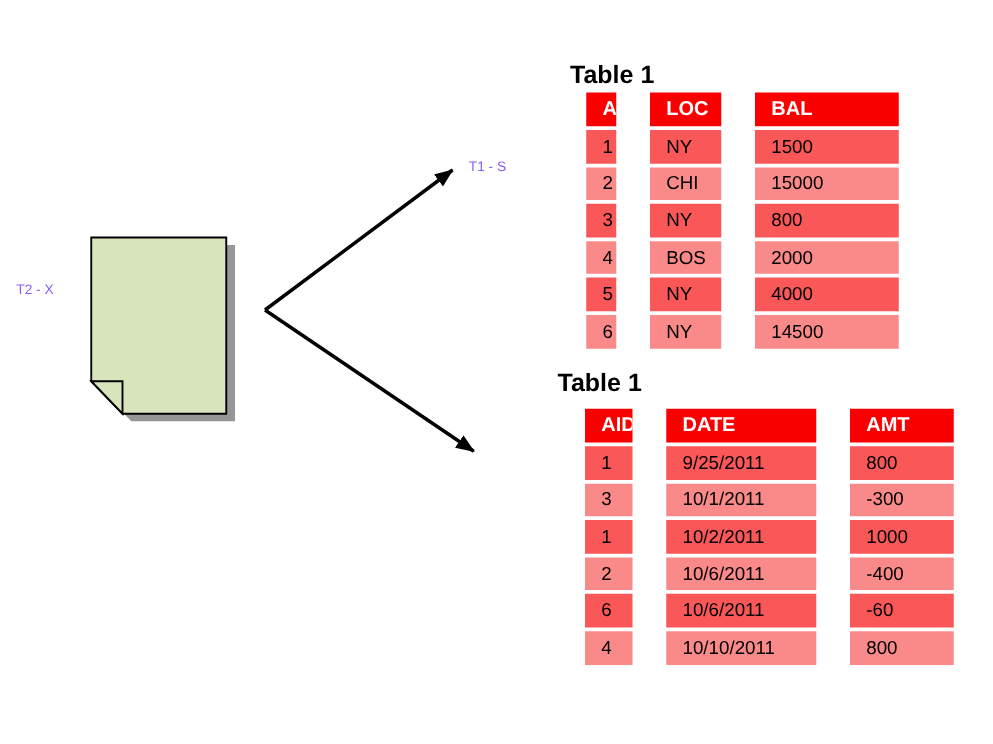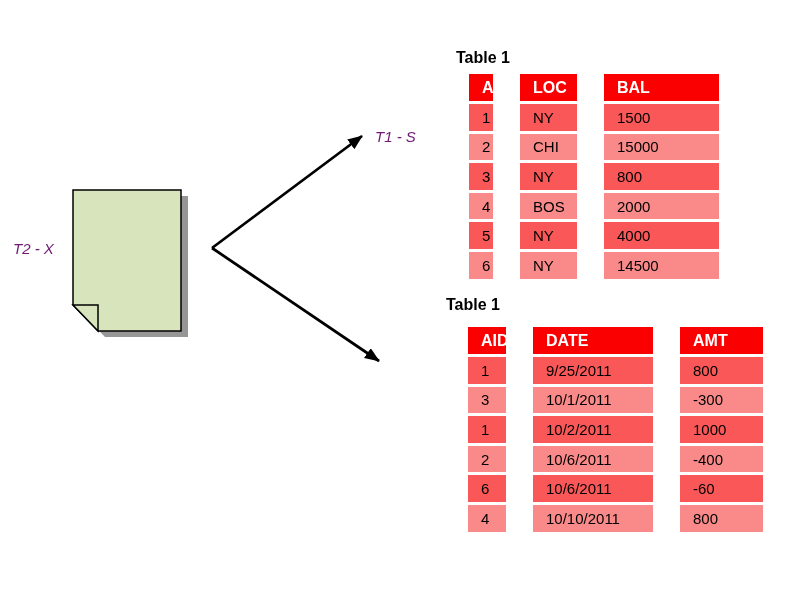--- a/index.html
+++ b/index.html
@@ -14,27 +14,27 @@
     --arrow:#000000;
     --canvas-bg:#ffffff;
   }
   html,body{margin:0;padding:0;background:var(--canvas-bg);}
   .slide{
     position:relative;width:794px;height:595px;background:var(--canvas-bg);
     font-family:"Liberation Sans", sans-serif;overflow:hidden;
   }
   .overlay-svg{position:absolute;left:0;top:0;width:794px;height:595px;}
 
-  .tbl-title{position:absolute;font-size:16px;font-weight:bold;color:#000;}
+  .tbl-title{position:absolute;font-size:20px;font-weight:bold;color:#000;}
   .t1-title{left:456px;top:49px;}
   .t2-title{left:446px;top:296px;}
 
-  .anno-label{position:absolute;font-size:15px;color:#701a75;font-style:italic;}
+  .anno-label{position:absolute;font-size:11px;color:#8b5cf6;}
   .t1s{left:375px;top:128px;}
-  .t2x{left:13px;top:240px;}
+  .t2x{left:13px;top:226px;}
 
   .tbl{position:absolute;display:grid;gap:3px;}
   .table1{left:445px;top:74px;grid-template-columns:48px 81px 139px;grid-template-rows:27px repeat(6,26.6px);}
   .table2{left:444px;top:327px;grid-template-columns:62px 144px 107px;grid-template-rows:27px repeat(6,26.6px);}
   .trow{display:contents;}
   .cell{
     display:flex;align-items:center;padding-left:13px;
     font-size:15px;color:var(--cell-text);white-space:nowrap;overflow:hidden;margin-left:24px;
   }
   .hcell{background:var(--header-bg);color:var(--header-text);font-weight:bold;font-size:16px;}

